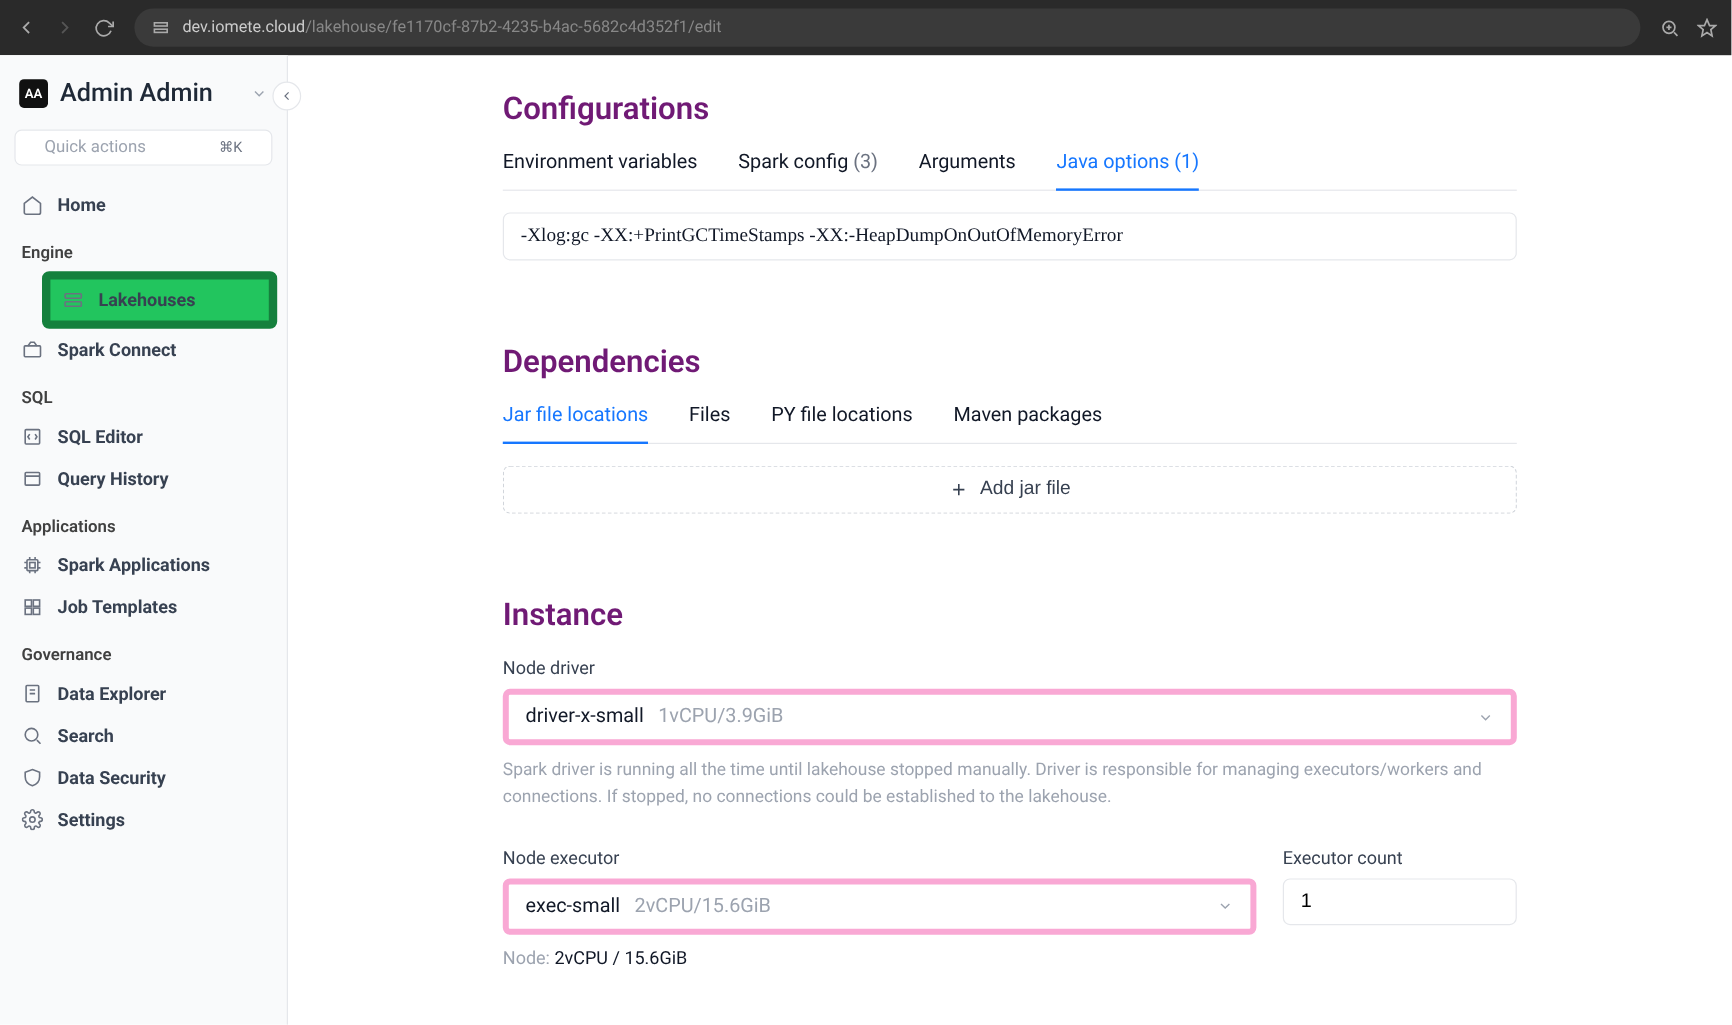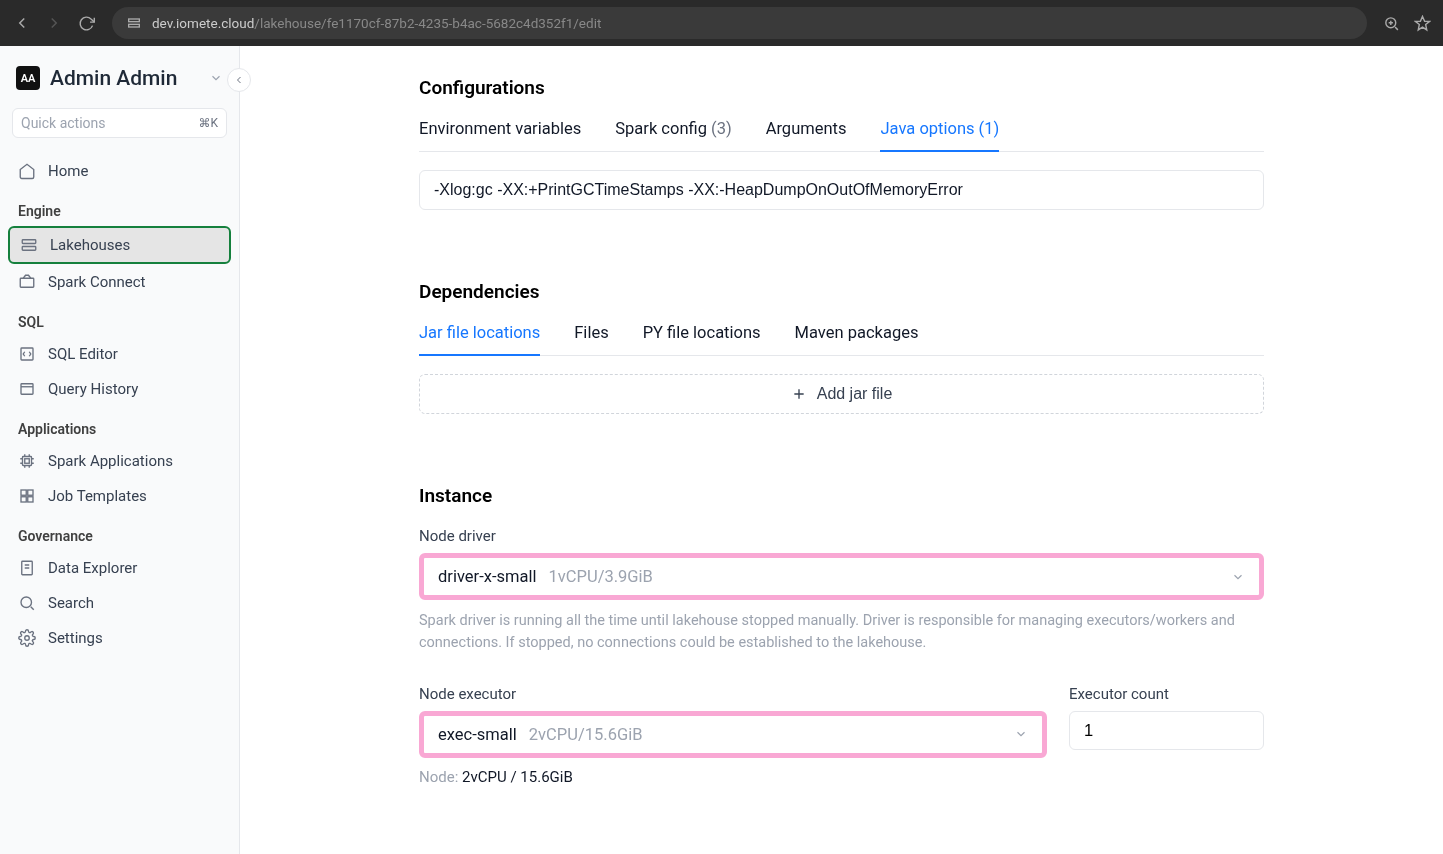--- a/index.html
+++ b/index.html
@@ -19,41 +19,41 @@
 
 .app { display: flex; height: calc(100vh - 46px); }
 .sidebar { width: 240px; background: #f9fafb; border-right: 1px solid #e5e7eb; padding: 14px 8px; position: relative; flex-shrink: 0; }
 .collapse-toggle { position: absolute; right: -12px; top: 22px; width: 24px; height: 24px; border-radius: 50%; background: #fff; border: 1px solid #e5e7eb; display: flex; align-items: center; justify-content: center; cursor: pointer; }
 
 .user-row { display: flex; align-items: center; gap: 10px; padding: 6px 8px; margin-bottom: 12px; cursor: pointer; }
 .avatar { width: 24px; height: 24px; border-radius: 4px; background: #111; color: #fff; display: flex; align-items: center; justify-content: center; font-size: 11px; font-weight: 600; }
 .user-name { font-size: 21px; font-weight: 500; flex: 1; }
 .chev { color: #9ca3af; }
 
-.quick-actions { display: flex; align-items: center; justify-content: space-between; border: 1px solid #e5e7eb; border-radius: 6px; padding: 6px 8px; color: #9ca3af; margin: 0 4px 16px 4px; cursor: pointer; background: #fff; }
+.quick-actions { display: flex; align-items: center; justify-content: space-between; border: 1px solid #e5e7eb; border-radius: 6px; padding: 6px 24px; color: #9ca3af; margin: 0 4px 16px 4px; cursor: pointer; background: #fff; }
 .kbd { font-size: 12px; color: #6b7280; }
 
-.nav-item { display: flex; align-items: flex-start; gap: 12px; padding: 8px 10px; border-radius: 6px; cursor: pointer; color: #374151; font-size: 15px; margin: 1px 0; }
-.nav-item.active { background: #e5e5e5; border: 2px solid #15803d; }
+.nav-item { display: flex; align-items: flex-start; gap: 12px; padding: 8px 10px; border-radius: 6px; cursor: pointer; color: #374151; font-size: 15px; margin: 1px 0; font-weight: bold; }
+.nav-item.active { background: #22c55e; border: 7px solid #15803d; margin-left: 27px; }
 .nav-icon { width: 18px; height: 18px; color: #6b7280; flex-shrink: 0; }
 .section-label { font-size: 14px; font-weight: 600; color: #404040; padding: 14px 10px 6px 10px; }
 
 .main { flex: 1; overflow-y: auto; padding: 30px 50px 40px 50px; }
 .content { max-width: 845px; margin: 0 auto; }
 
-h3.section-title { font-size: 19px; font-weight: 600; color: #000000; margin-bottom: 20px; }
+h3.section-title { font-size: 26px; font-weight: 600; color: #701a75; margin-bottom: 20px; }
 
 
 .tabs { display: flex; gap: 34px; border-bottom: 1px solid #e5e7eb; margin-bottom: 18px; }
 .tab { padding: 0 0 12px 0; font-size: 16.5px; color: #111827; cursor: pointer; border-bottom: 2px solid transparent; margin-bottom: -1px; }
 .tab.active { color: #1677ff; border-bottom-color: #1677ff; }
 .tab .count { color: #6b7280; font-weight: 400; }
 .tab.active .count { color: #1677ff; }
 
-.text-input { width: 100%; border: 1px solid #e5e7eb; border-radius: 6px; padding: 10px 14px; font-size: 16px; color: #111827; font-family: Liberation Sans, sans-serif; }
+.text-input { width: 100%; border: 1px solid #e5e7eb; border-radius: 6px; padding: 10px 14px; font-size: 16px; color: #111827; font-family: Liberation Serif, serif; }
 
 .section-gap { height: 70px; }
 
 
 .add-btn { width: 100%; border: 1px dashed #d1d5db; border-radius: 6px; padding: 10px; display: flex; align-items: center; justify-content: center; gap: 10px; font-size: 16px; color: #374151; cursor: pointer; background: #fff; }
 
 
 .field-label { font-size: 15px; color: #374151; margin-bottom: 8px; }
 .select { width: 100%; border: 5px solid #f9a8d4; border-radius: 6px; padding: 9px 14px; font-size: 16.5px; display: flex; align-items: center; justify-content: space-between; cursor: pointer; }
 .select .primary { color: #111827; }
@@ -226,20 +226,28 @@
       <span>Data Explorer</span>
     </div>
     <div class="nav-item">
       <span class="nav-icon">
           <svg width="18" height="18" viewBox="0 0 24 24" fill="none" stroke="currentColor" stroke-width="1.8">
             <circle cx="11" cy="11" r="7"></circle>
             <path d="M21 21l-4-4"></path>
           </svg>
         </span>
       <span>Search</span>
+    </div>
+    <div class="nav-item">
+      <span class="nav-icon">
+          <svg width="18" height="18" viewBox="0 0 24 24" fill="none" stroke="currentColor" stroke-width="1.8">
+            <path d="M12 3l8 3v5c0 5-3.5 8.5-8 10-4.5-1.5-8-5-8-10V6z"></path>
+          </svg>
+        </span>
+      <span>Data Security</span>
     </div>
 
     <div class="nav-item">
       <span class="nav-icon">
           <svg width="18" height="18" viewBox="0 0 24 24" fill="none" stroke="currentColor" stroke-width="1.8">
             <circle cx="12" cy="12" r="3"></circle>
             <path d="M19.4 15a1.7 1.7 0 00.4 1.9l.1.1a2 2 0 11-2.8 2.8l-.1-.1a1.7 1.7 0 00-1.9-.4 1.7 1.7 0 00-1 1.6V21a2 2 0 11-4 0v-.1a1.7 1.7 0 00-1-1.6 1.7 1.7 0 00-1.9.4l-.1.1a2 2 0 11-2.8-2.8l.1-.1a1.7 1.7 0 00.4-1.9 1.7 1.7 0 00-1.6-1H3a2 2 0 110-4h.1a1.7 1.7 0 001.6-1 1.7 1.7 0 00-.4-1.9l-.1-.1a2 2 0 112.8-2.8l.1.1a1.7 1.7 0 001.9.4 1.7 1.7 0 001-1.6V3a2 2 0 114 0v.1a1.7 1.7 0 001 1.6 1.7 1.7 0 001.9-.4l.1-.1a2 2 0 112.8 2.8l-.1.1a1.7 1.7 0 00-.4 1.9 1.7 1.7 0 001.6 1H21a2 2 0 110 4h-.1a1.7 1.7 0 00-1.6 1z"></path>
           </svg>
         </span>
       <span>Settings</span>

